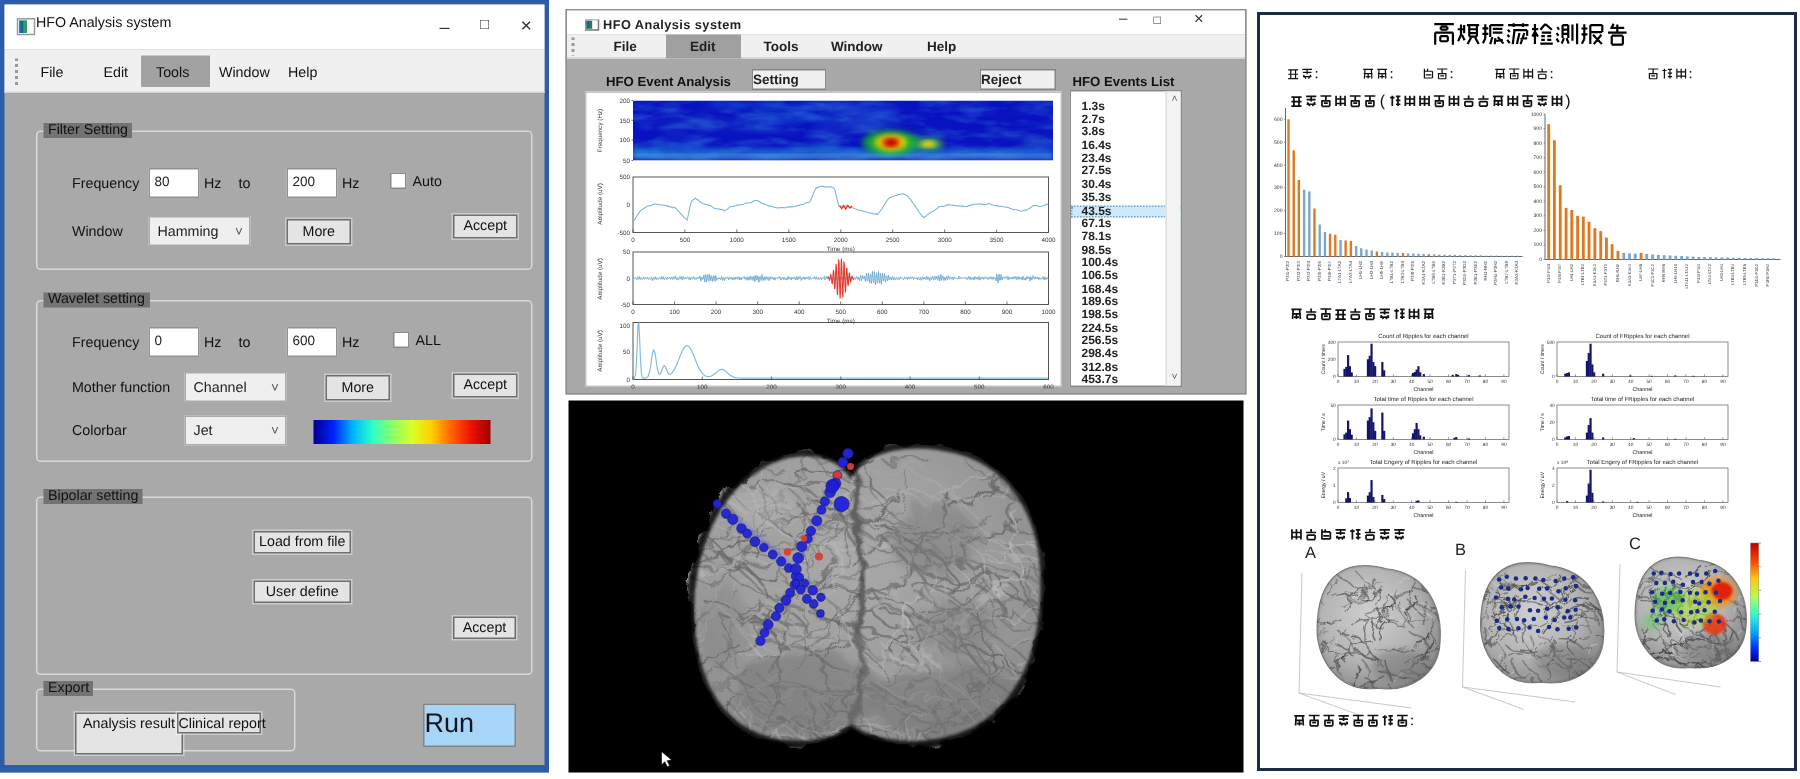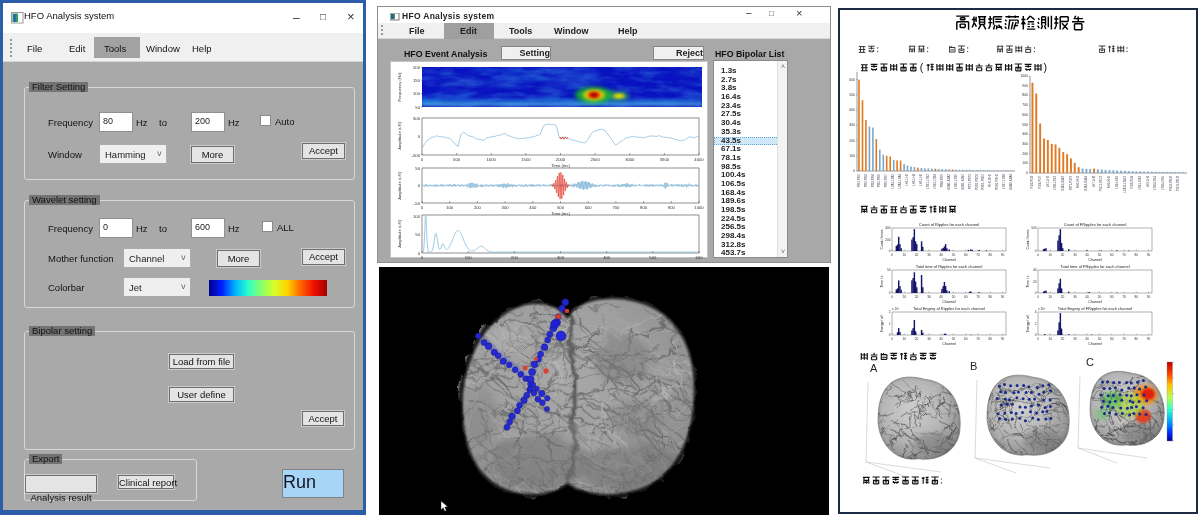--- a/index.html
+++ b/index.html
@@ -28,21 +28,21 @@
 .sbt{position:absolute;left:0;width:12px;font-size:7px;color:#666;text-align:center}
 .sbh{position:absolute;left:1px;top:20px;width:10px;height:22px;background:#cfcfcf}
 #run{left:279px;top:466px;width:62px;height:29px;background:#a6d5f7;border:1px solid #848484;color:#15151f;font-size:18px;text-align:left;padding-top:2px}
 
 #mw{left:377px;top:6px;width:454px;height:257px;border:1px solid #8f8f8f;background:#a8a8a8}
 #mw .tbar{left:0;top:0;width:452px;height:16px;background:#fff}
 #mw .ttl{left:24px;top:4px;font-size:8.5px;font-weight:bold;color:#222;letter-spacing:.3px}
 #mw .menu{left:0;top:16px;width:452px;height:16px;background:#f0f0f0;border-bottom:1px solid #d8d8d8}
 .mitem2{font-size:9px;font-weight:bold;color:#222}
 .hbold{font-size:8.8px;font-weight:bold;color:#111}
-.btn2{background:#f0f0f0;border:1px solid #858585;font-size:9px;font-weight:bold;color:#222;text-align:right}
+.btn2{background:#f0f0f0;border:1px solid #858585;font-size:9px;font-weight:bold;color:#222;text-align:left}
 #plotpanel{left:12px;top:54px;width:318px;height:197px;background:#fff;border:1px solid #c2c2c2}
 #evlist{left:335px;top:53px;width:75px;height:198px;background:#fff;border:1px solid #8a8a8a}
 .ev{height:8.7px;font-size:8px;font-weight:bold;color:#222;padding-left:7px;line-height:8.8px}
 .evsel{background:#cfe9fa;outline:1px dotted #6fa8cf;outline-offset:-1px}
 #evsb{position:absolute;right:0;top:0;width:10px;height:196px;background:#f3f3f3;border-left:1px solid #e0e0e0}
 
 #bp{left:379px;top:267px;width:450px;height:248px;background:#000}
 
 #rp{left:838px;top:8px;width:360px;height:506px;background:#fff;border:2px solid #1e2b47}
 </style></head><body>
@@ -102,21 +102,21 @@
  <div class="abs" style="left:206px;top:277px;width:118px;height:16px;background:linear-gradient(to right,#00008f,#0020ff,#00b4ff,#2cffc8,#8aff6a,#d8ff28,#ffd000,#ff6400,#f01000,#9f0000)"></div>
 
  <div class="grp abs" style="left:21px;top:328px;width:331px;height:119px"></div>
  <div class="grplbl abs" style="left:26px;top:323px">Bipolar setting</div>
  <div class="btn abs" style="left:166px;top:351px;width:65px;height:15px;padding-top:1px">Load from file</div>
  <div class="btn abs" style="left:166px;top:384px;width:65px;height:15px;padding-top:1px">User define</div>
  <div class="btn abs" style="left:299px;top:408px;width:42px;height:15px;padding-top:1px">Accept</div>
 
  <div class="grp abs" style="left:21px;top:456px;width:173px;height:42px"></div>
  <div class="grplbl abs" style="left:26px;top:451px">Export</div>
- <div class="btn abs" style="left:22px;top:472px;width:72px;height:14px;padding-top:16px">Analysis result</div>
+ <div class="btn abs" style="left:47px;top:472px;width:72px;height:28px;padding-top:1px">Analysis result</div>
  <div class="btn abs" style="left:115px;top:472px;width:56px;height:14px;padding-top:1px">Clinical report</div>
  <div id="run" class="abs">Run</div>
 </div>
 
 <div id="mw" class="abs">
  <div class="tbar abs"></div>
  <svg class="abs" style="left:12px;top:6px" width="10" height="8">
         <rect x="0" y="0" width="9" height="7" fill="#fff" stroke="#777"></rect>
         <rect x="0.8" y="0.8" width="4" height="5.4" fill="#2a7a52"></rect>
         <rect x="1.2" y="1.2" width="1.5" height="4.6" fill="#1c5fae"></rect>
@@ -129,21 +129,21 @@
  <div class="grip abs" style="left:3px;top:18px;height:12px"></div>
  <div class="abs" style="left:66px;top:16px;width:50px;height:16px;background:#9f9f9f"></div>
  <div class="mitem2 abs" style="left:31px;top:19px">File</div>
  <div class="mitem2 abs" style="left:82px;top:19px">Edit</div>
  <div class="mitem2 abs" style="left:131px;top:19px">Tools</div>
  <div class="mitem2 abs" style="left:176px;top:19px">Window</div>
  <div class="mitem2 abs" style="left:240px;top:19px">Help</div>
  <div class="hbold abs" style="left:26px;top:42px">HFO Event Analysis</div>
  <div class="btn2 abs" style="left:123px;top:39px;width:50px;height:14px;padding-top:1px">Setting</div>
  <div class="btn2 abs" style="left:275px;top:39px;width:51px;height:14px;padding-top:1px">Reject</div>
- <div class="hbold abs" style="left:337px;top:42px">HFO Bipolar List</div>
+ <div class="hbold abs" style="left:337px;top:42px">HFO Events List</div>
  <div id="plotpanel" class="abs">
 <svg width="318" height="197" style="position:absolute;left:0;top:0">
 <defs>
             <filter id="bl1" x="-20%" y="-20%" width="140%" height="140%">
               <feGaussianBlur stdDeviation="1.6"></feGaussianBlur>
             </filter>
             <filter id="bl2" x="-50%" y="-50%" width="200%" height="200%">
               <feGaussianBlur stdDeviation="2.2"></feGaussianBlur>
             </filter>
             <filter id="spn" x="0%" y="0%" width="100%" height="100%">

